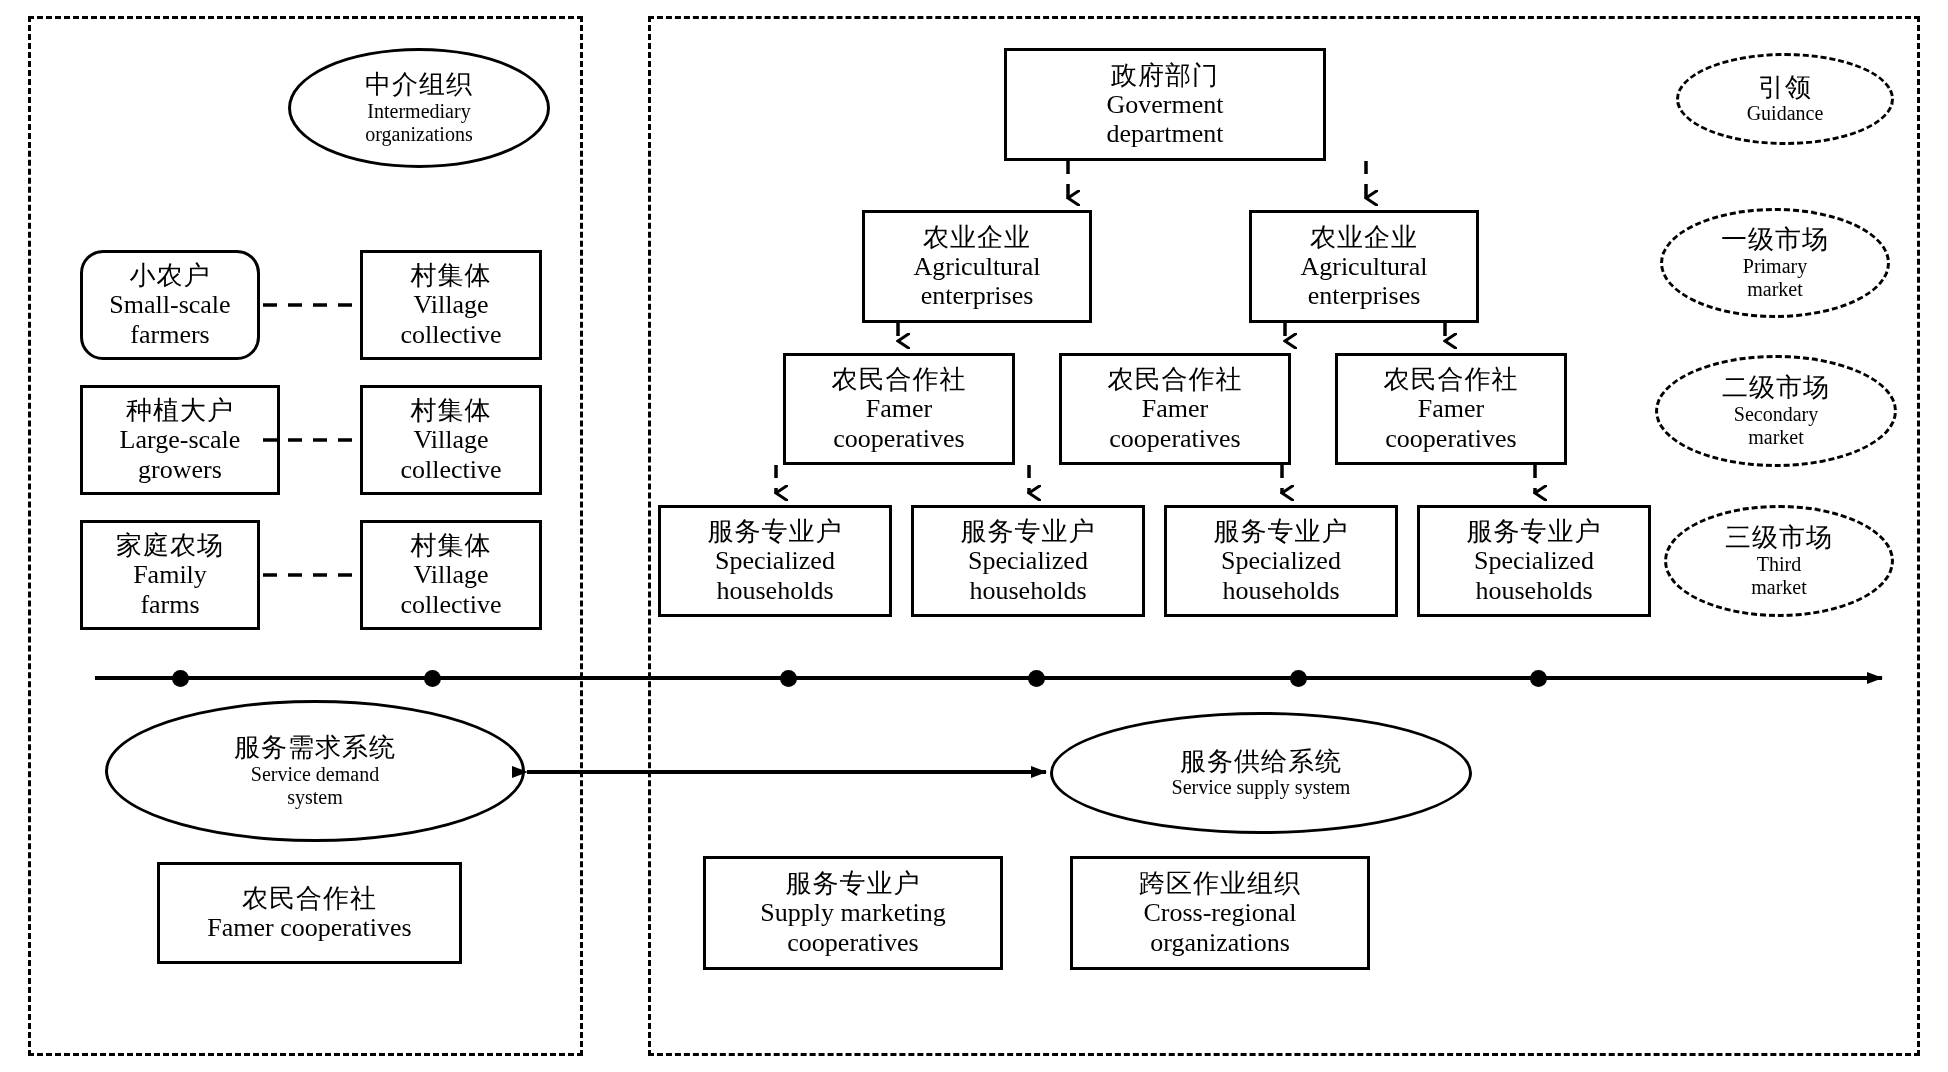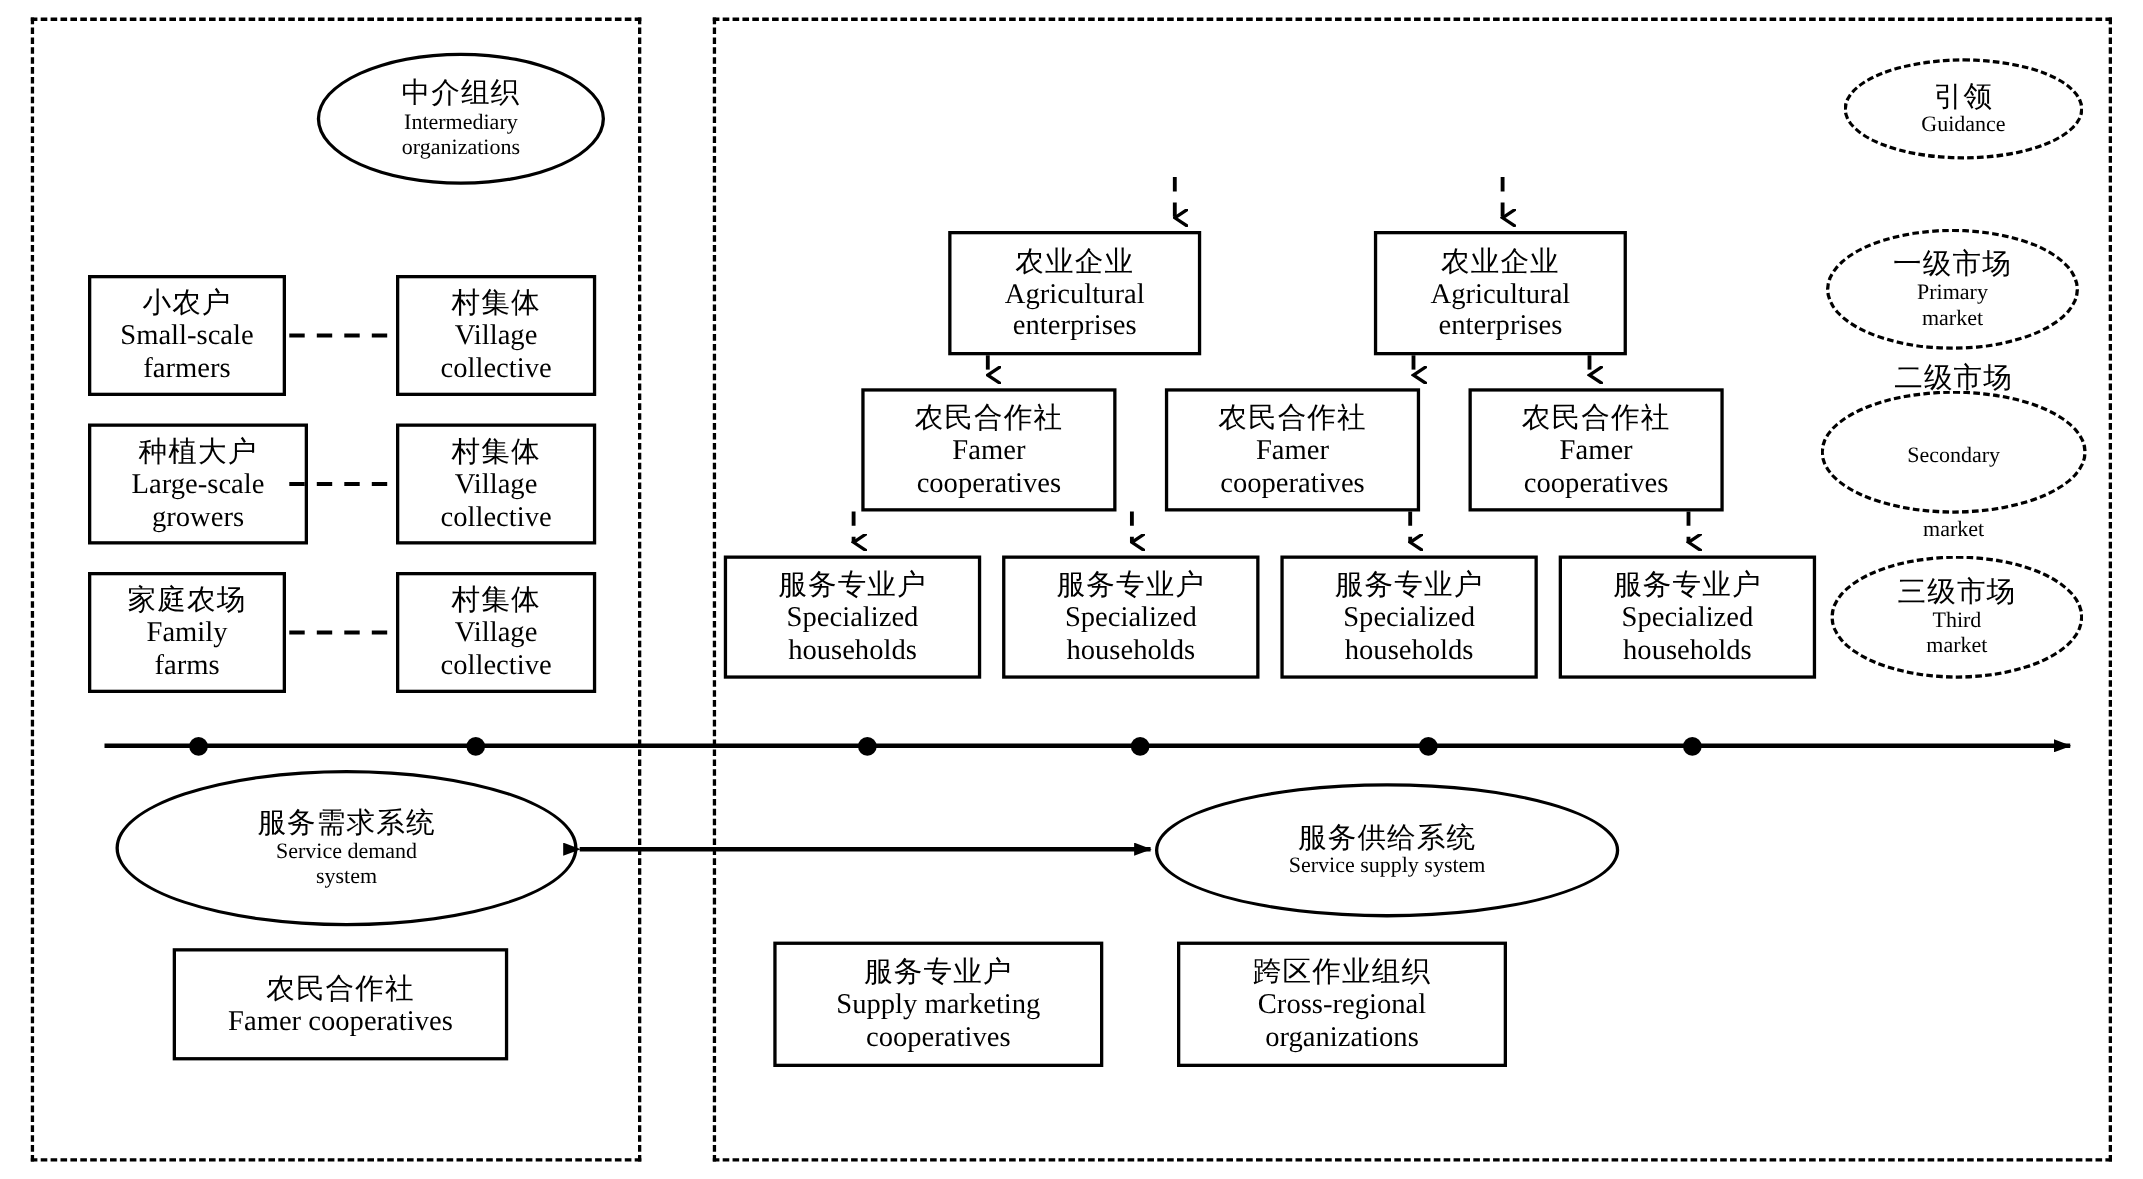--- a/index.html
+++ b/index.html
@@ -39,21 +39,21 @@
   <div class="panel" style="left:28px;top:16px;width:555px;height:1040px;"></div>
   <div class="panel" style="left:648px;top:16px;width:1272px;height:1040px;"></div>
 
   <div class="ell" style="left:288px;top:48px;width:262px;height:120px;">
     <span class="zh">中介组织</span>
     <span class="en">Intermediary</span>
     <span class="en">organizations</span>
   </div>
 
 
-  <div class="node" style="left:80px;top:250px;width:180px;height:110px;">
+  <div class="node" style="left:80px;top:250px;width:180px;height:110px;border-radius:23px;">
     <span class="zh">小农户</span>
     <span class="en">Small-scale</span>
     <span class="en">farmers</span>
   </div>
   <div class="node" style="left:360px;top:250px;width:182px;height:110px;">
     <span class="zh">村集体</span>
     <span class="en">Village</span>
     <span class="en">collective</span>
   </div>
 
@@ -83,20 +83,25 @@
     <span class="zh">服务需求系统</span>
     <span class="en">Service demand</span>
     <span class="en">system</span>
   </div>
 
   <div class="node" style="left:157px;top:862px;width:305px;height:102px;">
     <span class="zh">农民合作社</span>
     <span class="en">Famer cooperatives</span>
   </div>
 
+  <div class="node" style="left:1004px;top:48px;width:322px;height:113px;">
+    <span class="zh">政府部门</span>
+    <span class="en">Goverment</span>
+    <span class="en">department</span>
+  </div>
 
   <div class="node" style="left:862px;top:210px;width:230px;height:113px;">
     <span class="zh">农业企业</span>
     <span class="en">Agricultural</span>
     <span class="en">enterprises</span>
   </div>
   <div class="node" style="left:1249px;top:210px;width:230px;height:113px;">
     <span class="zh">农业企业</span>
     <span class="en">Agricultural</span>
     <span class="en">enterprises</span>
@@ -157,21 +162,21 @@
 
   <div class="ell dash" style="left:1676px;top:53px;width:218px;height:92px;">
     <span class="zh">引领</span>
     <span class="en">Guidance</span>
   </div>
   <div class="ell dash" style="left:1660px;top:208px;width:230px;height:110px;">
     <span class="zh">一级市场</span>
     <span class="en">Primary</span>
     <span class="en">market</span>
   </div>
-  <div class="ell dash" style="left:1655px;top:355px;width:242px;height:112px;gap:44px;">
+  <div class="ell dash" style="left:1655px;top:355px;width:242px;height:112px;">
     <span class="zh">二级市场</span>
     <span class="en">Secondary</span>
     <span class="en">market</span>
   </div>
   <div class="ell dash" style="left:1664px;top:505px;width:230px;height:112px;">
     <span class="zh">三级市场</span>
     <span class="en">Third</span>
     <span class="en">market</span>
   </div>
 

